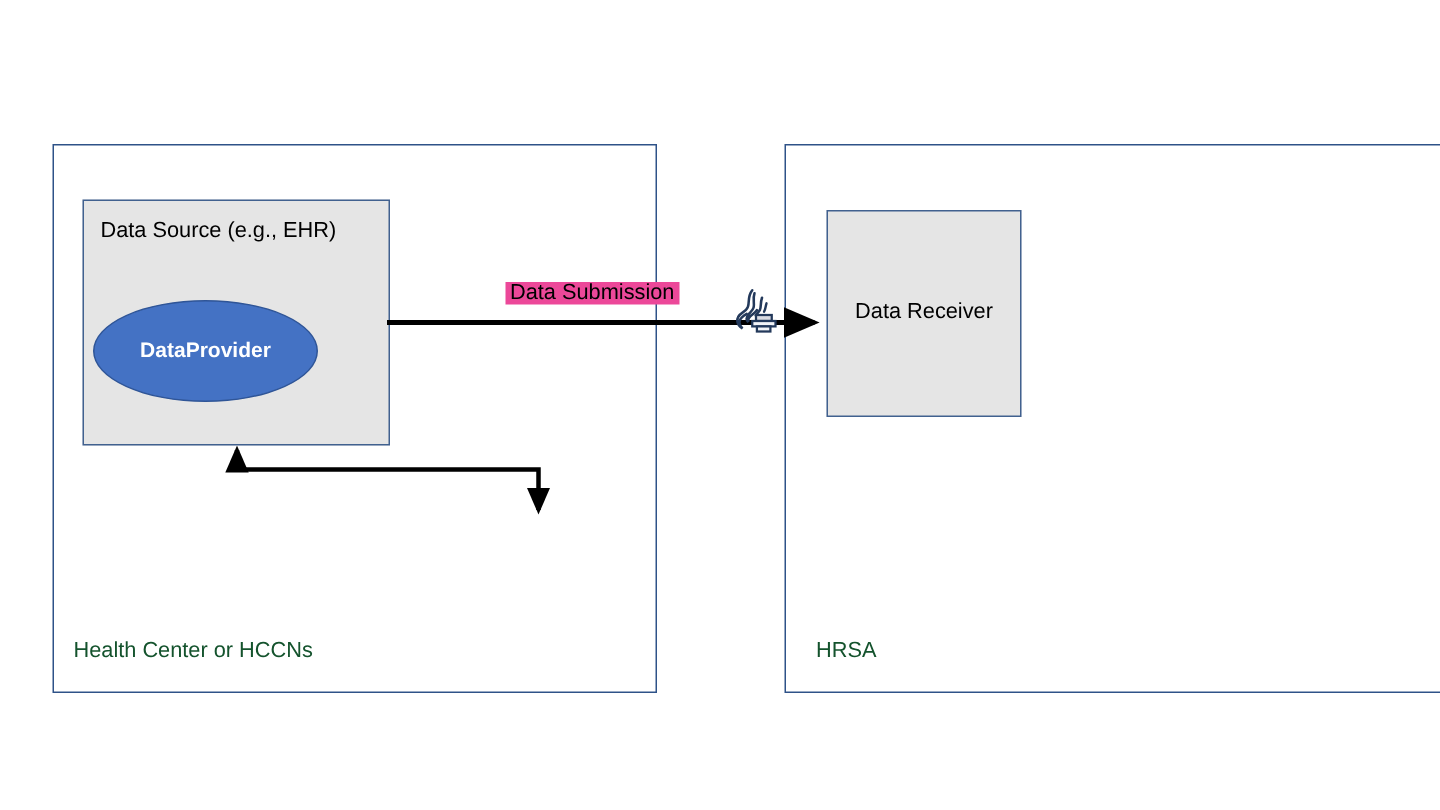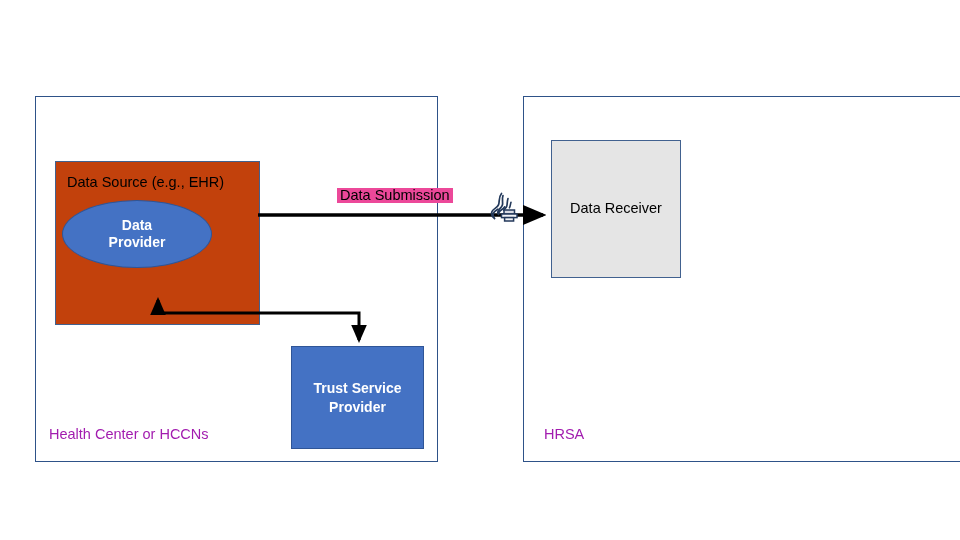--- a/index.html
+++ b/index.html
@@ -21,38 +21,37 @@
     background: #ffffff;
     border: 1.4px solid #2e5288;
     box-sizing: border-box;
   }
   #group-health-center { left: 35px;  top: 96px; width: 403px; height: 366px; }
   #group-hrsa          { left: 523px; top: 96px; width: 457px; height: 366px; }
 
   .group-label {
     position: absolute;
     font-size: 14.5px;
-    color: #a21caf;
+    color: #14532d;
     white-space: nowrap;
     line-height: 1;
   }
   #label-health-center { left: 13px; bottom: 20px; }
   #label-hrsa          { left: 20px; bottom: 20px; }
 
   
   #box-data-source {
     position: absolute;
     left: 55px;
     top: 133px;
     width: 205px;
     height: 164px;
-    background: #c2410c;
+    background: #e5e5e5;
     border: 1.2px solid #41618f;
     box-sizing: border-box;
-    margin-top: 28px;
   }
   #label-data-source {
     position: absolute;
     left: 11px;
     top: 13px;
     font-size: 14.5px;
     color: #000000;
     white-space: nowrap;
     line-height: 1;
   }
@@ -62,21 +61,20 @@
     position: absolute;
     left: 62px;
     top: 200px;
     width: 150px;
     height: 68px;
     background: #4472c4;
     border: 1.2px solid #2f5597;
     border-radius: 50%;
     box-sizing: border-box;
     display: flex;
-    flex-direction: column;
     align-items: center;
     justify-content: center;
     color: #ffffff;
     font-size: 14px;
     font-weight: bold;
     line-height: 1.25;
     text-align: center;
   }
 
   
@@ -161,24 +159,20 @@
 
   <div id="box-data-source">
     <span id="label-data-source">Data Source (e.g., EHR)</span>
   </div>
 
   <div id="ellipse-data-submitter">
     <span>Data</span>
     <span>Provider</span>
   </div>
 
-  <div id="box-trust-service-provider">
-    <span>Trust Service</span>
-    <span>Provider</span>
-  </div>
 
   <div class="group-box" id="group-hrsa">
     <span class="group-label" id="label-hrsa">HRSA</span>
   </div>
 
   <div id="box-data-receiver">
     <span>Data Receiver</span>
   </div>
 
   <svg id="connectors" width="960" height="540" viewBox="0 0 960 540" xmlns="http://www.w3.org/2000/svg">

